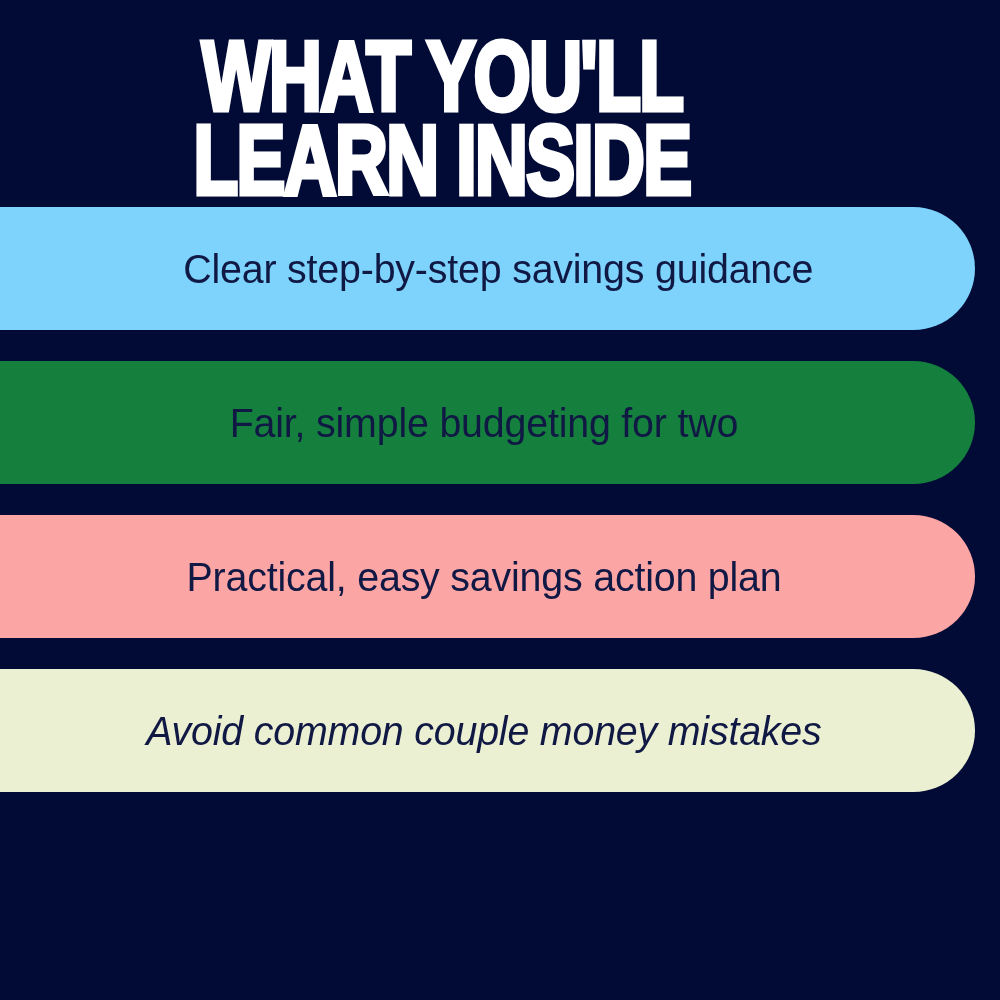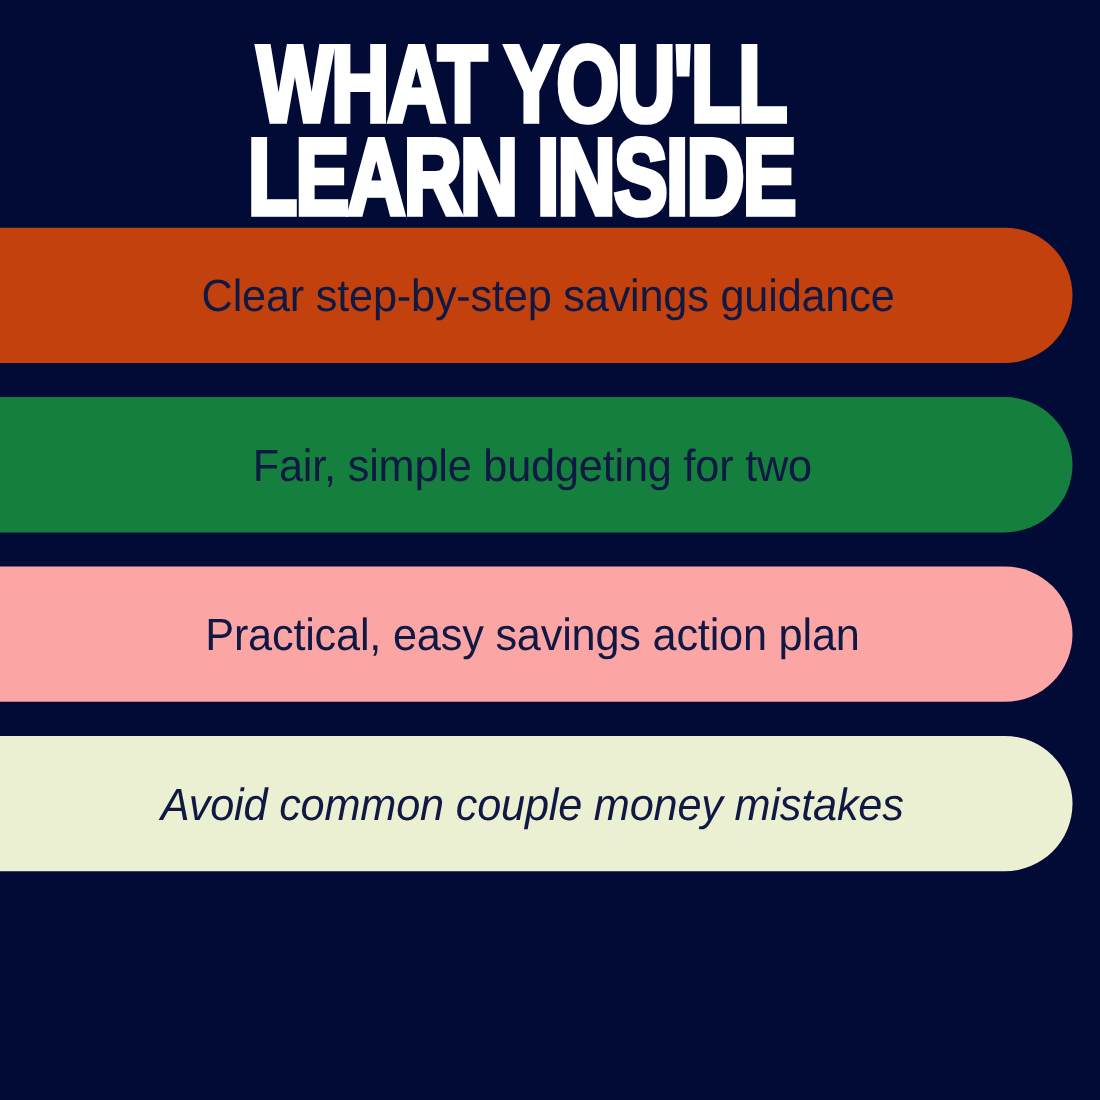--- a/index.html
+++ b/index.html
@@ -24,21 +24,20 @@
   }
 
   
   .heading {
     position: absolute;
     left: 0;
     top: 38px;
     width: 884px;
     text-align: center;
     user-select: none;
-    margin-left: 32px;
   }
   .heading-line {
     display: block;
     color: #FFFFFF;
     font-family: "Liberation Sans", sans-serif;
     font-weight: 700;
     font-size: 69px;
     line-height: 56px;
     letter-spacing: -1.5px;
     text-transform: uppercase;
@@ -96,21 +95,21 @@
 
 <div id="poster" style="background: rgb(2, 11, 54);">
 
   <div class="heading">
     <span class="heading-line l1" style="color: rgb(255, 255, 255); -webkit-text-stroke: 3.6px rgb(255, 255, 255);">WHAT YOU'LL</span>
     <span class="heading-line l2" style="color: rgb(255, 255, 255); -webkit-text-stroke: 3.6px rgb(255, 255, 255);">LEARN INSIDE</span>
   </div>
 
   <div class="pill-list">
 
-    <div class="pill" style="background: #c2410c; padding-left: 29px;">
+    <div class="pill" style="background: #7dd3fc; padding-left: 29px;">
       <span class="pill-label" style="color: rgb(16, 24, 68);">Clear step-by-step savings guidance</span>
     </div>
 
 
     <div class="pill" style="background: #15803d;">
       <span class="pill-label" style="color: rgb(16, 24, 68);">Fair, simple budgeting for two</span>
     </div>
 
     <div class="pill" style="background: #fca5a5;">
       <span class="pill-label" style="color: rgb(16, 24, 68);">Practical, easy savings action plan</span>

